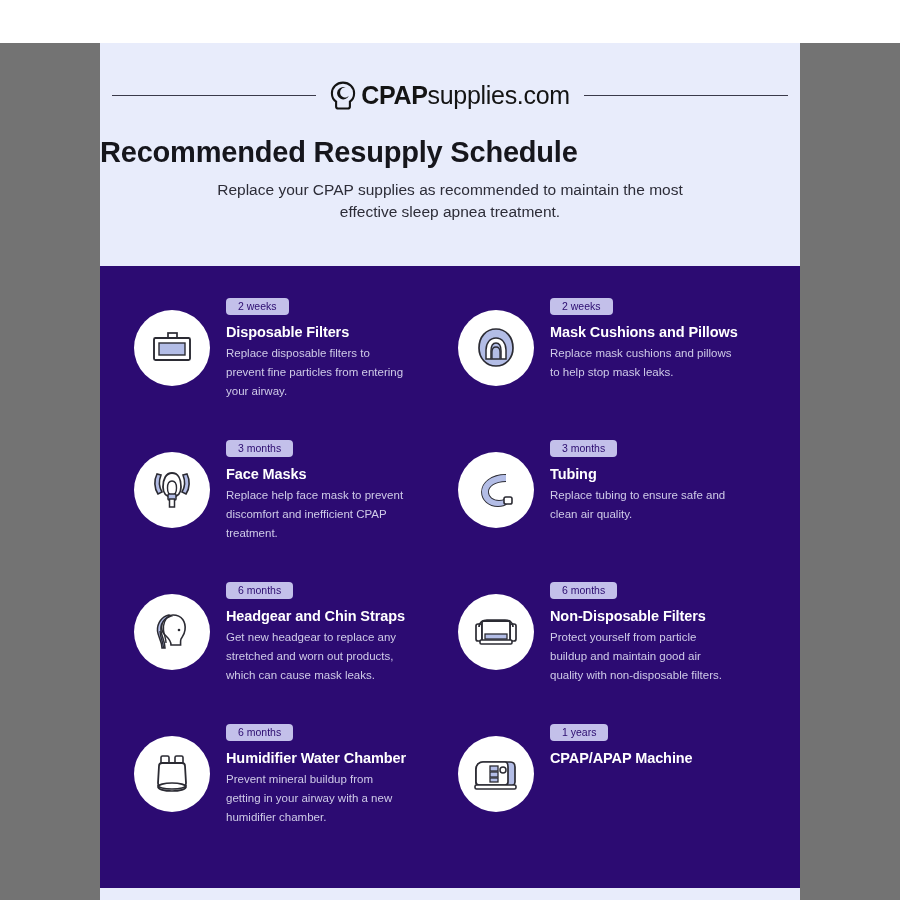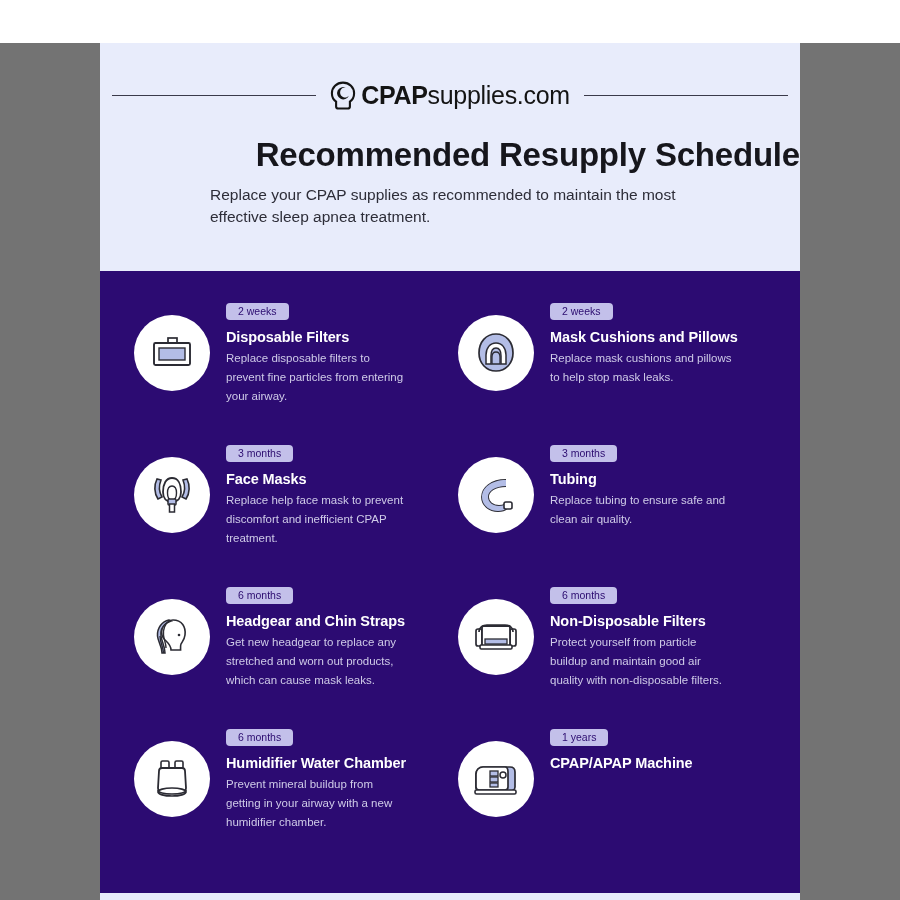--- a/index.html
+++ b/index.html
@@ -63,28 +63,29 @@
   }
   .brand-text {
     font-size: 25px;
     letter-spacing: -0.3px;
     color: #141414;
   }
   .brand-text .bold { font-weight: 700; }
   .brand-text .light { font-weight: 400; }
 
   .title {
-    text-align: right;
-    font-size: 33px;
+    text-align: left;
+    font-size: 29px;
     font-weight: 700;
     color: #16161c;
     margin: 26px 0 0 0;
     letter-spacing: -0.2px;
   }
   .subtitle {
+    text-align: center;
     font-size: 15.5px;
     line-height: 1.45;
     color: #2d2d38;
     margin: 10px auto 0 auto;
     max-width: 480px;
     font-weight: 400;
   }
   .header-spacer { height: 42px; }
 
   

